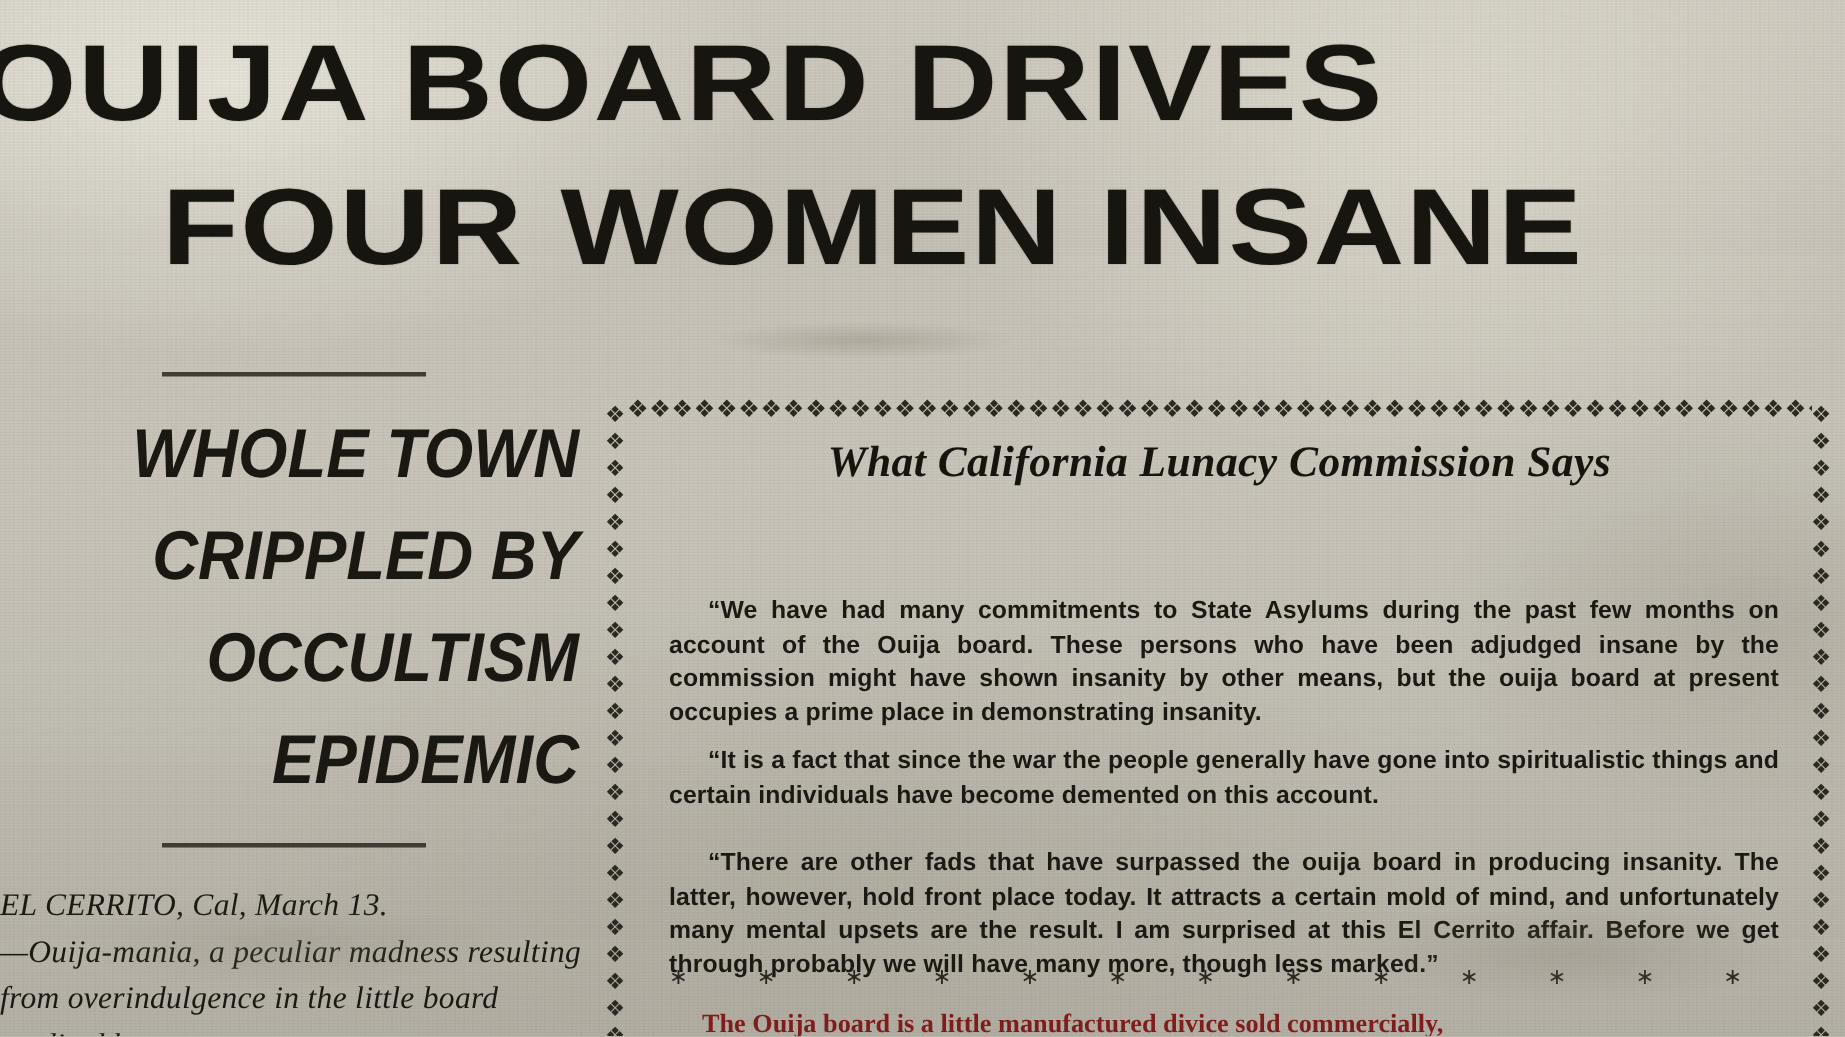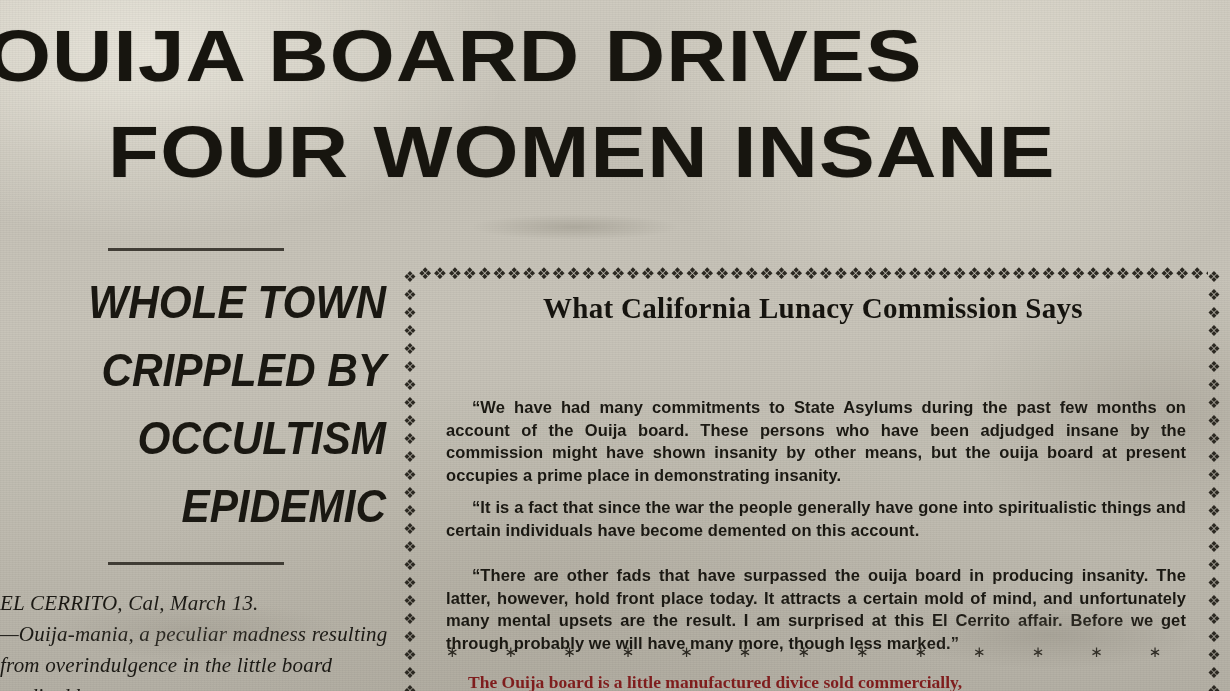--- a/index.html
+++ b/index.html
@@ -172,20 +172,21 @@
     letter-spacing: 0.5px;
   }
   #hdots-top { top: 0px; }
 
   .qtitle {
     position: absolute;
     left: 0;
     width: 790px;
     text-align: center;
     font-family: "Liberation Serif", serif;
+    font-style: italic;
     font-weight: bold;
     font-size: 29px;
     color: #16140f;
     letter-spacing: 0.3px;
     white-space: nowrap;
   }
   #qtitle-1 { top: 26px; }
   #qtitle-2 { top: 74px; }
 
   .qpara {

